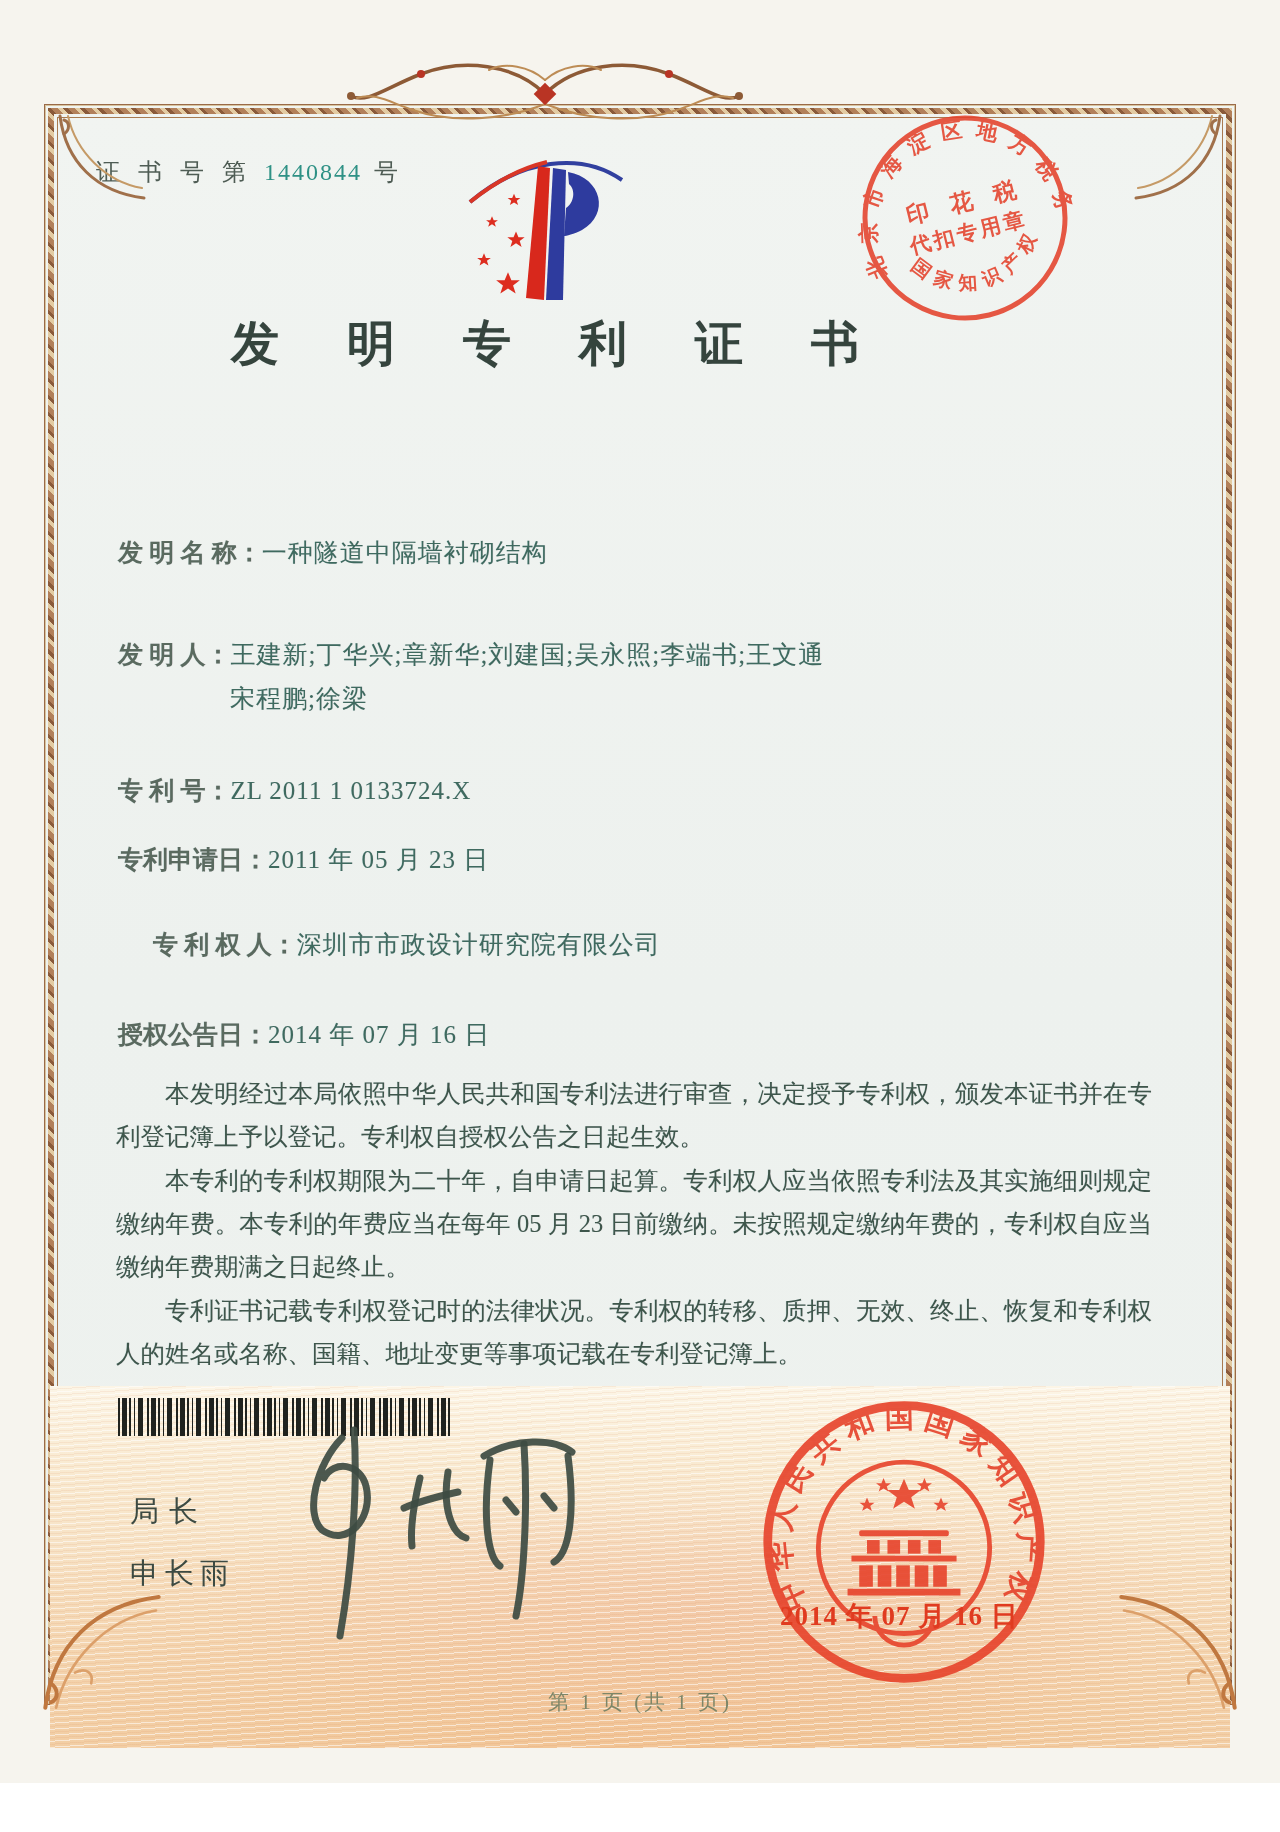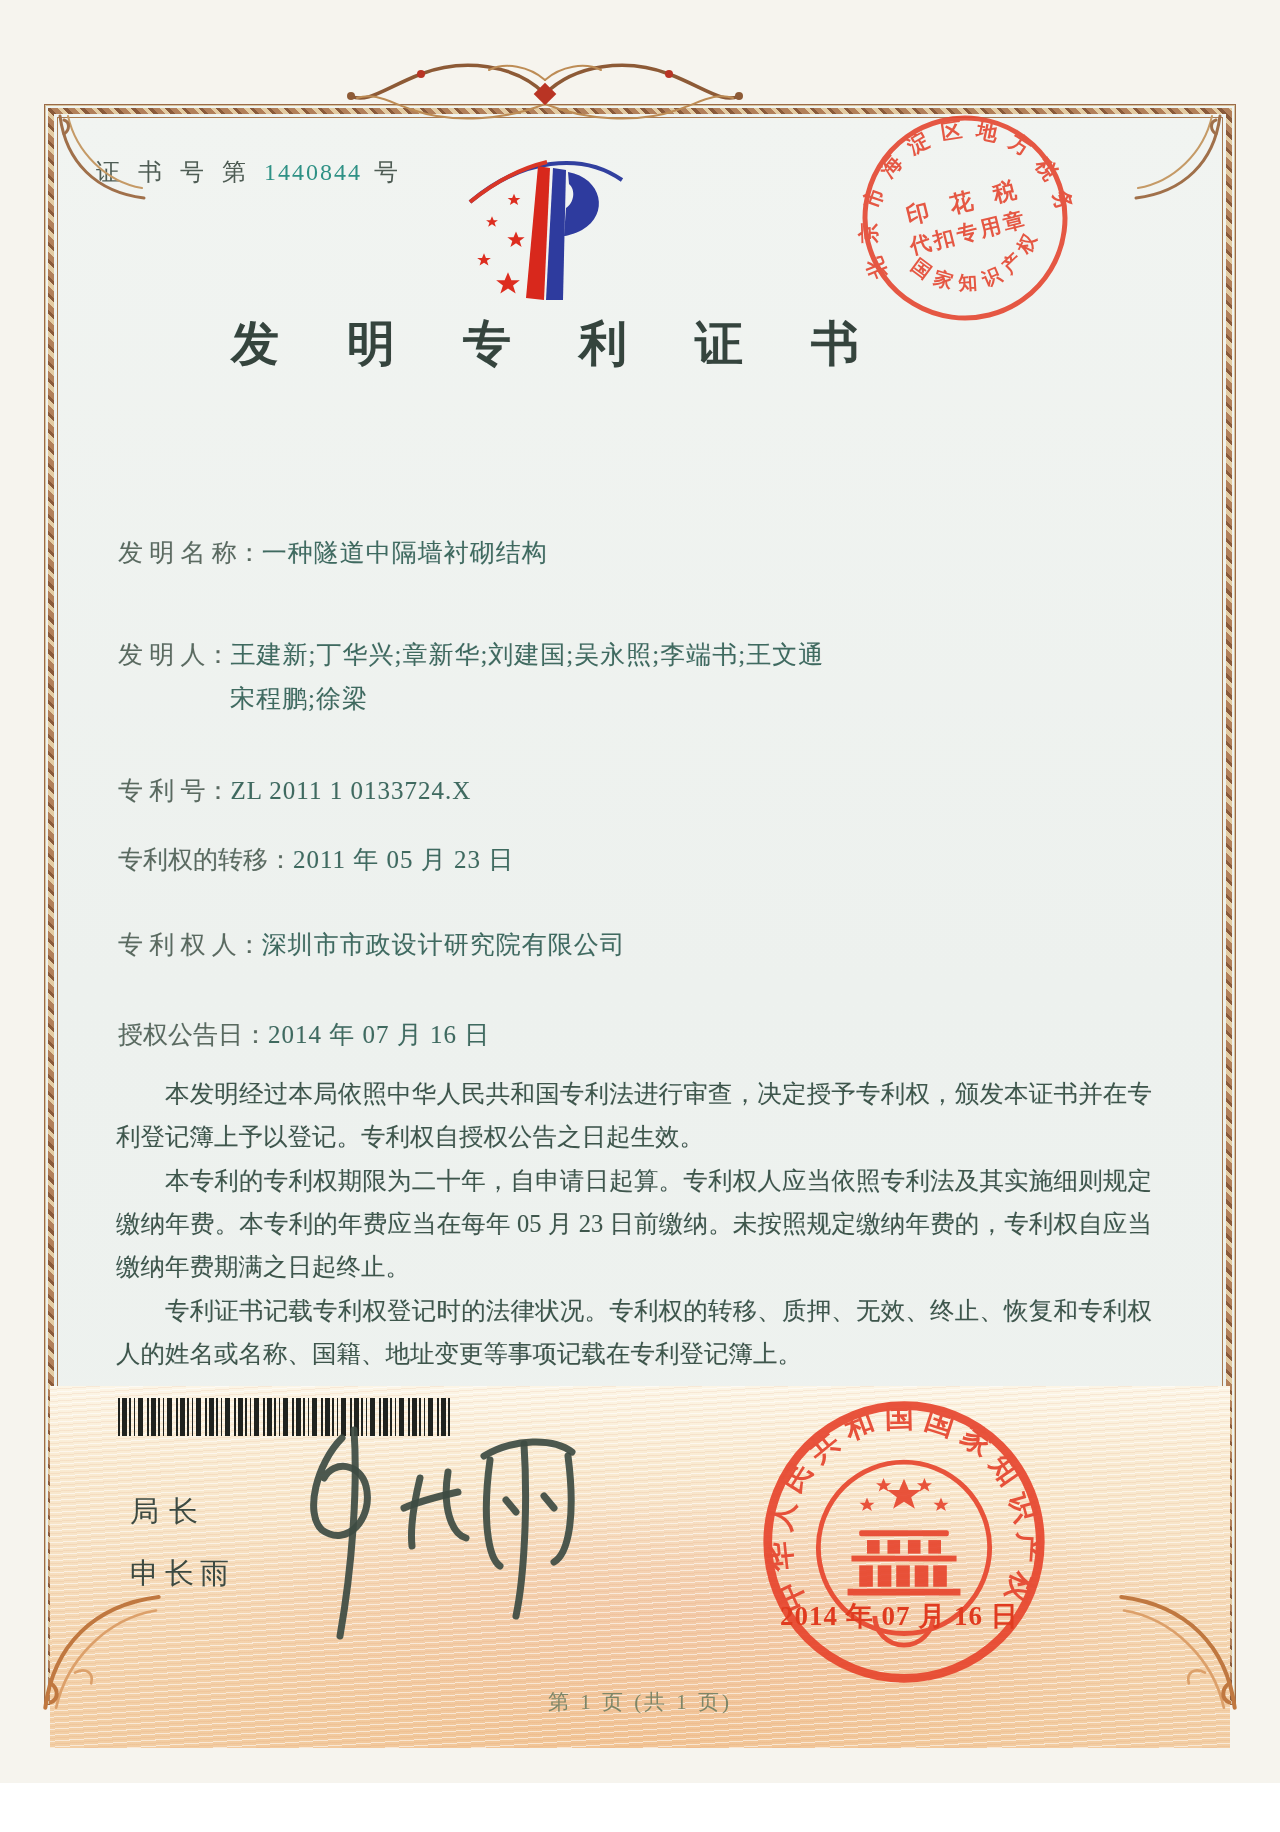--- a/index.html
+++ b/index.html
@@ -48,27 +48,27 @@
   .doc-title{
     position:absolute; left:75px; top:312px; width:940px; text-align:center;
     font-size:48px; font-weight:600; letter-spacing:28px; text-indent:28px;
     color:#35443d;
     text-shadow:0.6px 0 rgba(190,70,130,.10), -0.6px 0 rgba(0,150,160,.12);
   }
   .field-row{
     position:absolute; left:118px; font-size:25px; white-space:nowrap;
     text-shadow:0.5px 0 rgba(190,70,130,.10), -0.5px 0 rgba(0,150,160,.12);
   }
-  .field-row .lbl{color:#5a6a5f;}
+  .field-row .lbl{color:#5a6a5f;font-weight:bold;}
   .field-row .val{color:#3f6a5f; letter-spacing:1px;}
   .row-name{top:536px;} .row-inventors{top:638px;}
   .row-inventors2{position:absolute; left:230px; top:682px; font-size:25px; color:#3f6a5f; letter-spacing:1px;
     text-shadow:0.5px 0 rgba(190,70,130,.10), -0.5px 0 rgba(0,150,160,.12);}
   .row-patentno{top:750px;margin-top:24px;} .row-appdate{top:843px;}
-  .row-patentee{top:928px;} .row-grantdate{top:1018px;}
+  .row-patentee{top:928px;margin-left:35px;} .row-grantdate{top:1018px;}
   .mono-ish{letter-spacing:2px;}
   .body-paragraphs{
     position:absolute; left:116px; top:1072px; width:1052px;
     color:#3e564b; font-size:24.5px; line-height:43px; text-align:justify;
     text-shadow:0.5px 0 rgba(190,70,130,.10), -0.5px 0 rgba(0,150,160,.12);
   }
   .body-paragraphs p{margin:0 16px 1px 0; text-indent:2em;}
   
   .barcode{
     position:absolute; left:118px; top:1398px; width:332px; height:38px;
@@ -214,21 +214,21 @@
     <span class="lbl">发 明 名 称：</span><span class="val">一种隧道中隔墙衬砌结构</span>
   </div>
   <div class="field-row row-inventors">
     <span class="lbl">发 明 人：</span><span class="val">王建新;丁华兴;章新华;刘建国;吴永照;李端书;王文通</span>
   </div>
   <div class="row-inventors2">宋程鹏;徐梁</div>
   <div class="field-row row-patentno">
     <span class="lbl">专 利 号：</span><span class="val mono-ish">ZL 2011 1 0133724.X</span>
   </div>
   <div class="field-row row-appdate">
-    <span class="lbl">专利权的转移：</span><span class="val mono-ish">2011 年 05 月 23 日</span>
+    <span class="lbl">专利申请日：</span><span class="val mono-ish">2011 年 05 月 23 日</span>
   </div>
   <div class="field-row row-patentee">
     <span class="lbl">专 利 权 人：</span><span class="val">深圳市市政设计研究院有限公司</span>
   </div>
   <div class="field-row row-grantdate">
     <span class="lbl">授权公告日：</span><span class="val mono-ish">2014 年 07 月 16 日</span>
   </div>
 
   <div class="body-paragraphs">
     <p>本发明经过本局依照中华人民共和国专利法进行审查，决定授予专利权，颁发本证书并在专利登记簿上予以登记。专利权自授权公告之日起生效。</p>

